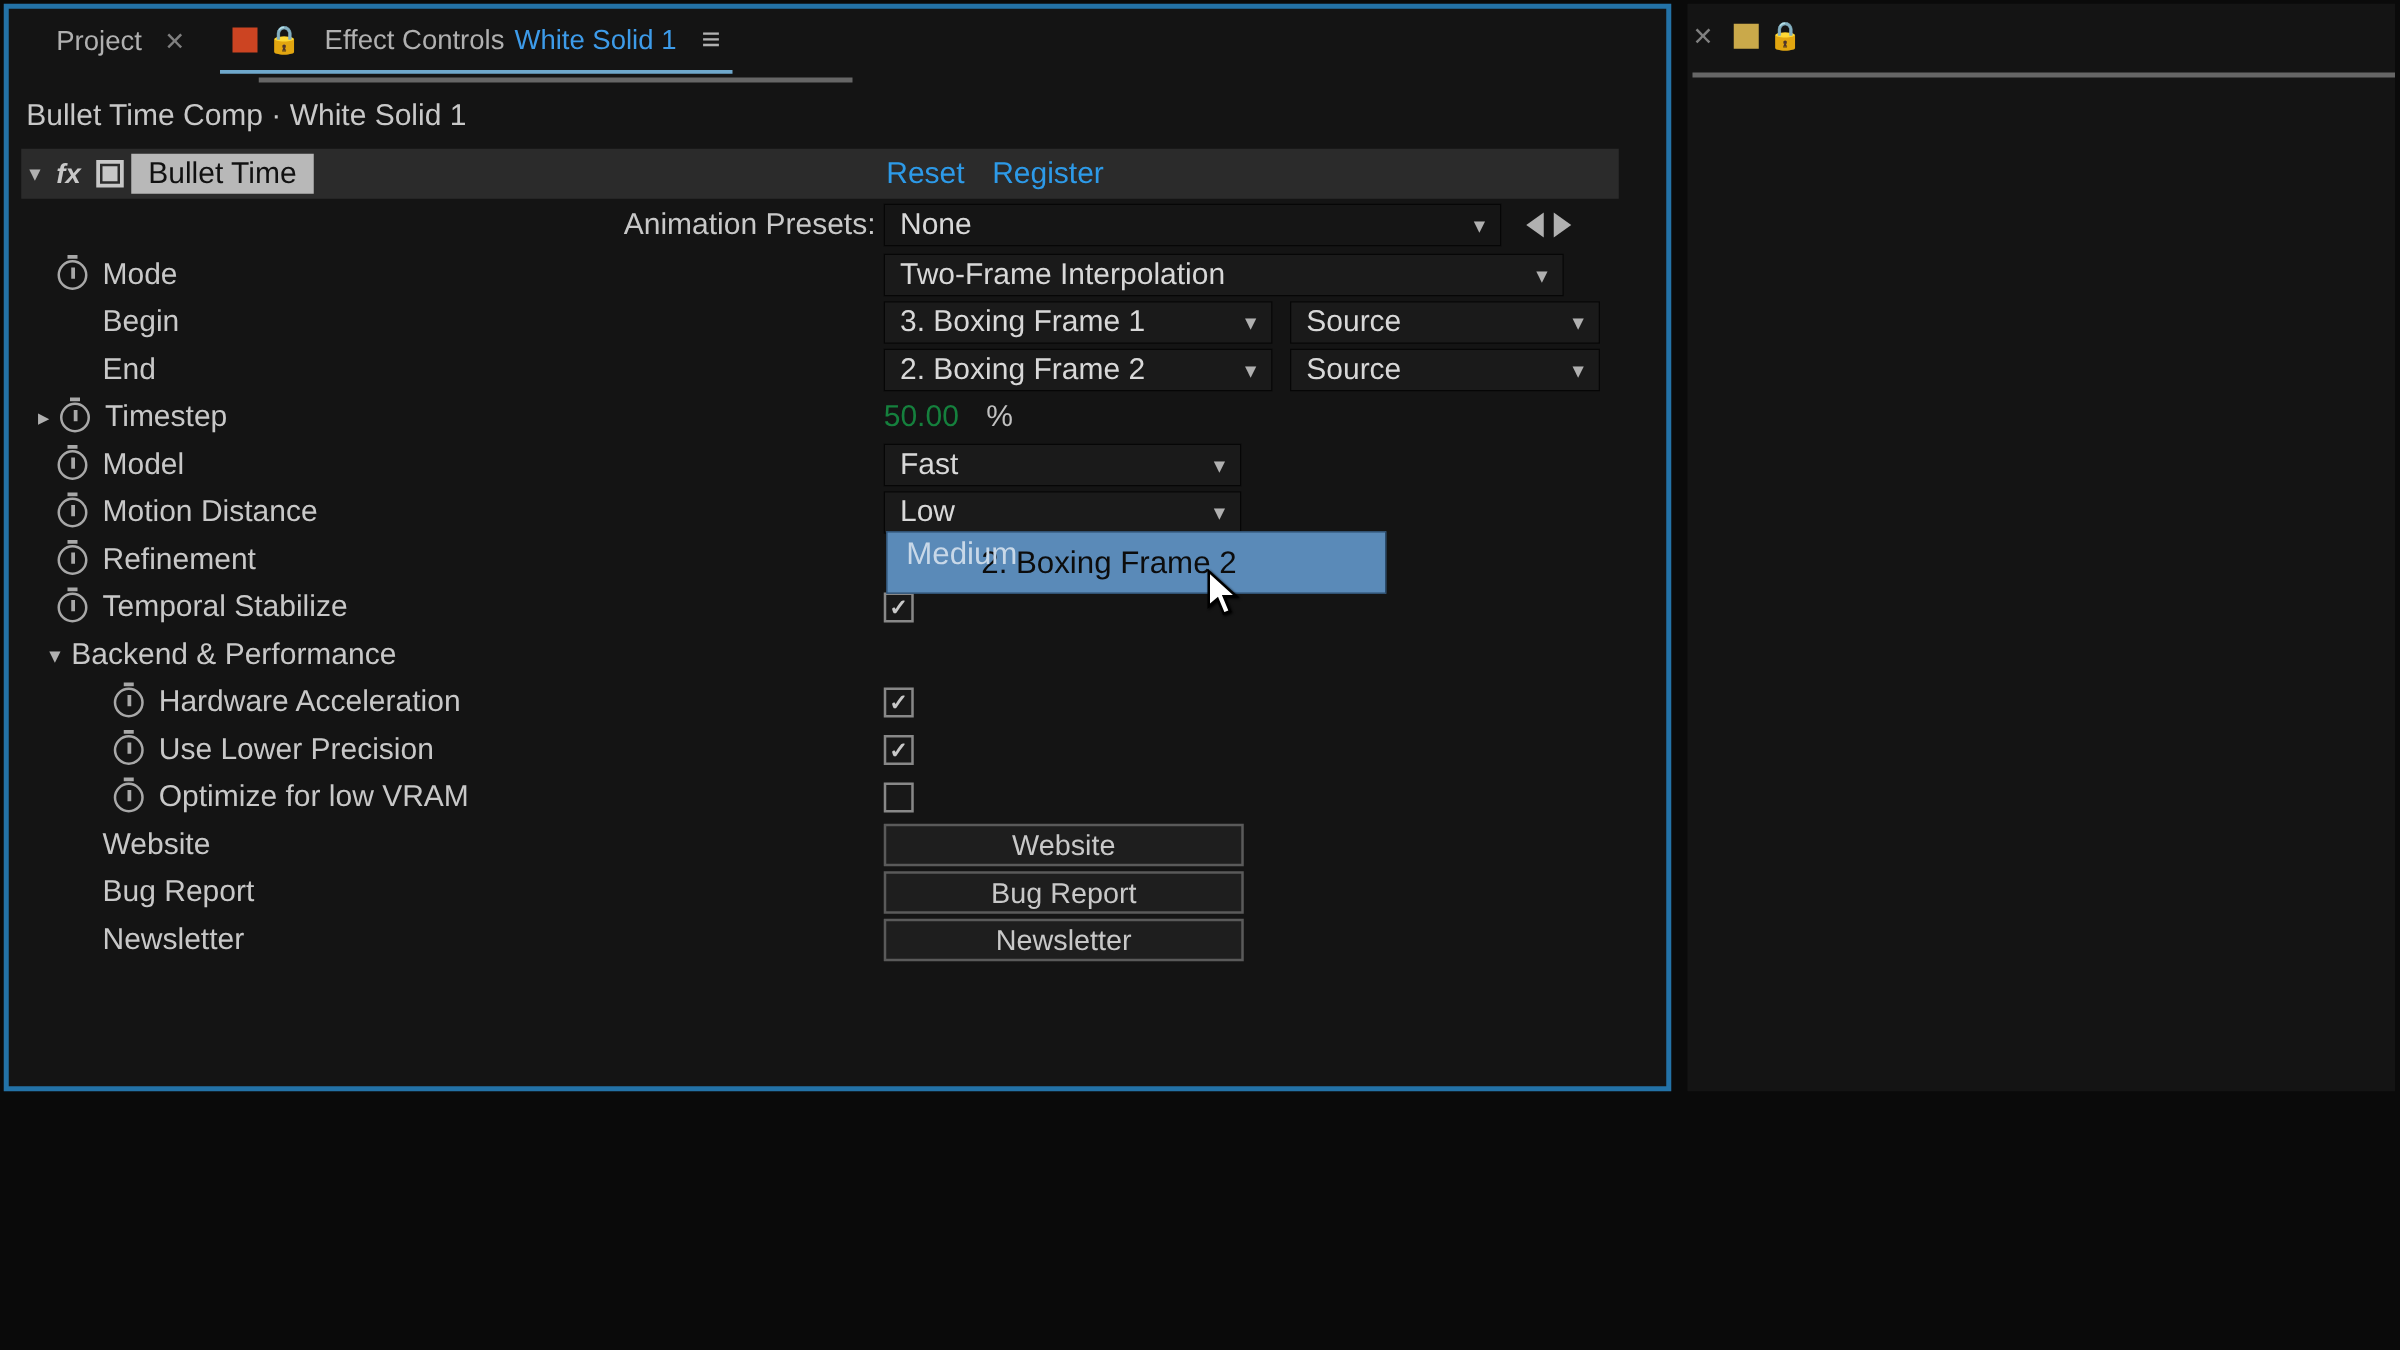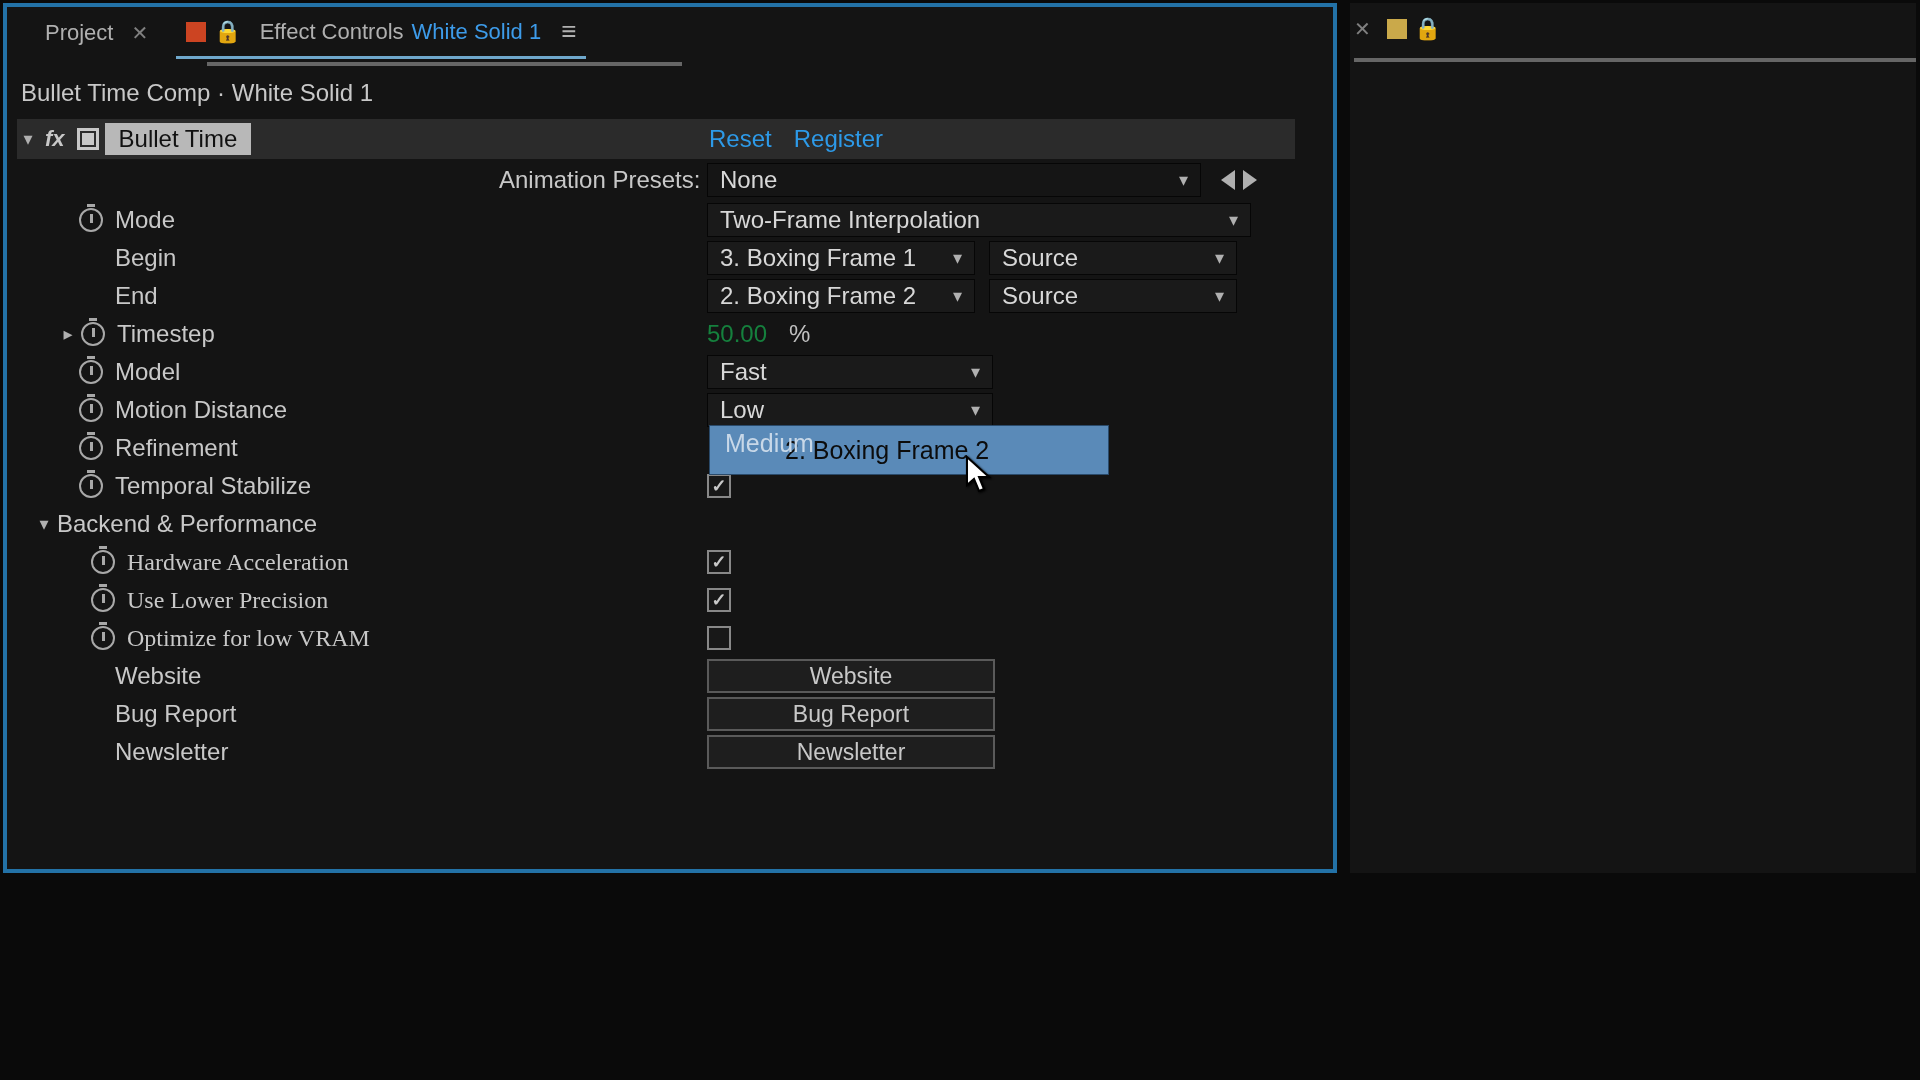--- a/index.html
+++ b/index.html
@@ -100,26 +100,26 @@
   .reset-register { display:flex; gap:22px; position:absolute; left:702px; }
 
   .row {
     display:flex;
     align-items:center;
     height:38px;
     position:relative;
   }
   .label-col {
     display:flex; align-items:center;
-    padding-left:72px;
+    padding-left:39px;
     width:700px;
     font-size:24px;
     color:#c8c8c8;
   }
-  .label-col.indent2 { padding-left:84px;font-family:Liberation Serif, serif; }
+  .label-col.indent2 { padding-left:84px; }
   .label-col.group { padding-left:48px; font-size:24px; }
   .stopwatch {
     width:24px; height:24px;
     border:2.5px solid #a8a8a8;
     border-radius:50%;
     margin-right:12px;
     flex-shrink:0;
     position:relative;
   }
   .stopwatch::before{
@@ -142,21 +142,21 @@
     height:34px;
     display:flex; align-items:center;
     justify-content:space-between;
     padding:0 12px;
     color:#d8d8d8;
     font-size:24px;
   }
   .dropdown .chev { color:#b0b0b0; font-size:18px; margin-left:14px; }
   .dd-wide { width:544px; }
   .dd-preset { width:494px; background:#151515; }
-  .dd-layer { width:268px; }
+  .dd-layer { width:311px; }
   .dd-src { width:248px; }
   .dd-model { width:286px; }
   .preset-nav {
     display:flex; gap:8px; margin-left:6px;
   }
   .nav-tri {
     width:0; height:0;
     border-top:10px solid transparent;
     border-bottom:10px solid transparent;
   }

